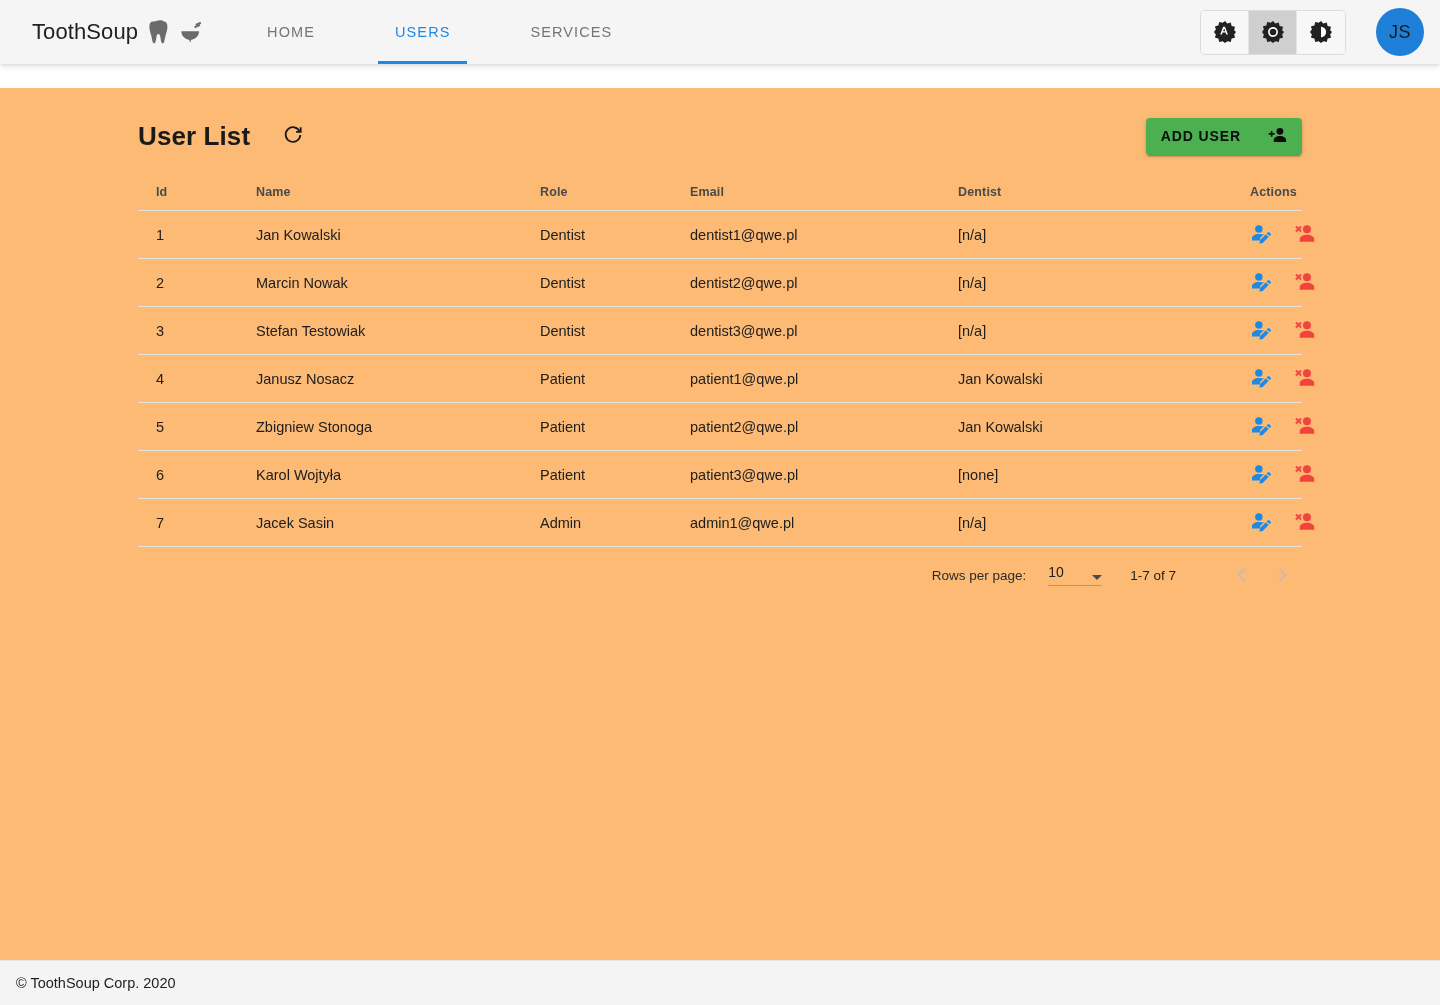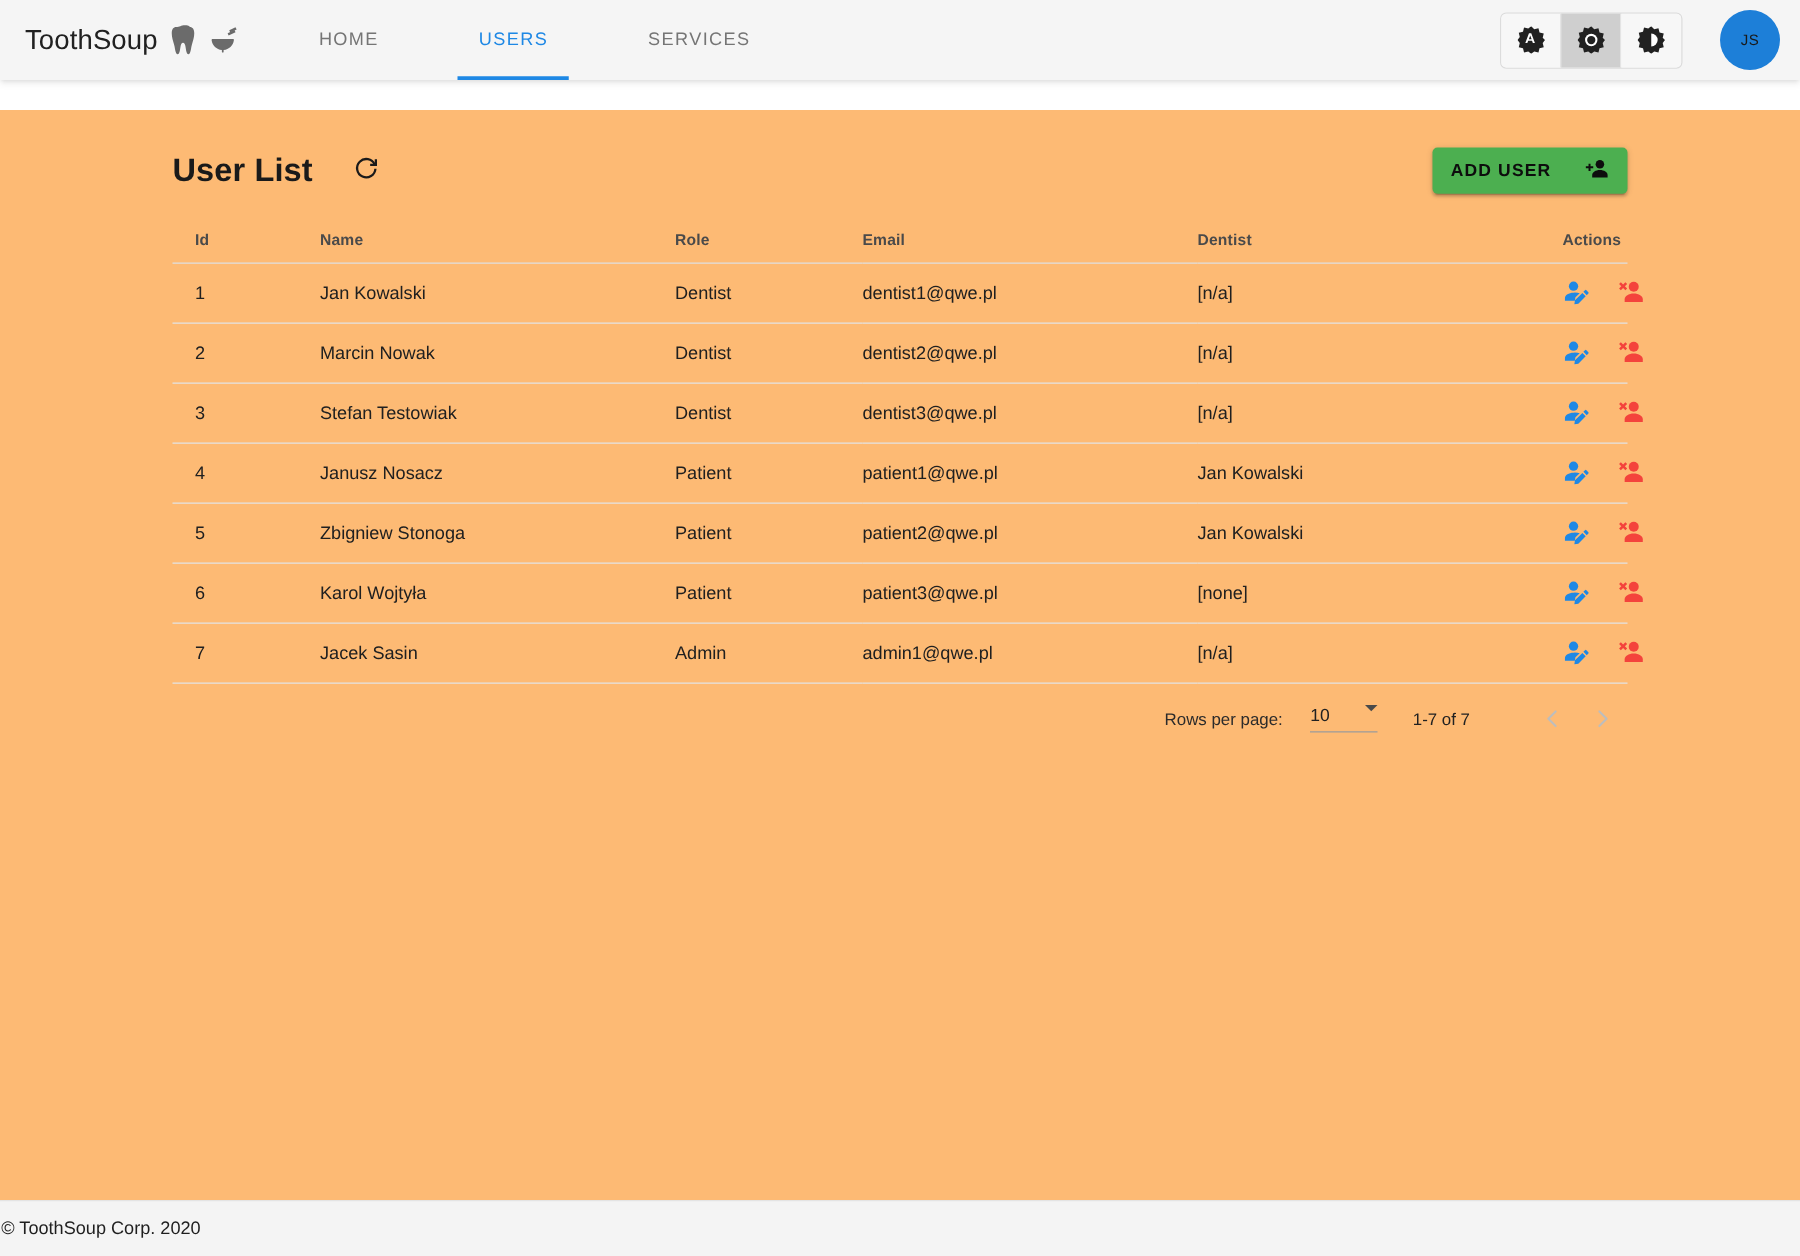--- a/index.html
+++ b/index.html
@@ -11,21 +11,21 @@
     color: #212121;
     overflow: hidden;
   }
   #app { position: relative; width: 1440px; height: 1005px; display: flex; flex-direction: column; }
 
   
   .appbar {
     height: 64px; min-height: 64px;
     background: #f5f5f5;
     display: flex; align-items: center;
-    padding: 0 16px 0 20px;
+    padding: 0 16px 0 32px;
     box-shadow: 0 2px 4px -1px rgba(0,0,0,.12), 0 4px 5px 0 rgba(0,0,0,.05);
     position: relative; z-index: 5;
   }
   .brand { display: flex; align-items: center; gap: 10px; }
   .brand-name {
     font-size: 22px; font-weight: 400; color: #212121; letter-spacing: .1px;
     white-space: nowrap;
   }
   .brand-icons { display: flex; align-items: center; gap: 6px; color: #6b6b6b; }
   .brand-icons svg { display: block; }
@@ -59,21 +59,21 @@
     border-right: 1px solid #e4e4e4; color: #212121;
   }
   .theme-btn:last-child { border-right: none; }
   .theme-btn.selected { background: #cfcfcf; }
   .theme-btn svg { display:block; }
 
   .avatar {
     width: 48px; height: 48px; border-radius: 50%;
     background: #1d7fd8; color: #1a1a1a;
     display: flex; align-items: center; justify-content: center;
-    font-size: 12px; font-weight: 400; letter-spacing: .4px;
+    font-size: 18px; font-weight: 400; letter-spacing: .4px;
     margin-left: 30px; cursor: pointer;
   }
 
   
   .main { flex: 1 1 auto; background: #fdba74; position: relative; margin-top: 24px; }
   .content { width: 1164px; margin: 0 auto; padding-top: 22px; }
 
   .page-head { display: flex; align-items: center; height: 52px; }
   .page-title { font-size: 26px; font-weight: 700; color: #1a1a1a; letter-spacing: .1px; }
   .refresh-btn {
@@ -119,21 +119,21 @@
 
   
   .paginator {
     display: flex; align-items: center; justify-content: flex-end;
     height: 56px; padding-right: 0px; gap: 0;
   }
   .pg-label { font-size: 13.5px; color: #2b2b2b; }
   .pg-select {
     margin-left: 22px; margin-right: 28px;
     position: relative; width: 54px;
-    display: flex; align-items: flex-start; gap: 10px;
+    display: flex; align-items: flex-end; gap: 10px;
     border-bottom: 1px solid #9b9b9b; padding-bottom: 5px; cursor: pointer;
   }
   .pg-select-value { font-size: 14px; color: #212121; }
   .caret {
     width: 0; height: 0; border-left: 5px solid transparent; border-right: 5px solid transparent;
     border-top: 5px solid #4a4a4a; margin-left: auto;
   }
   .pg-range { font-size: 13.5px; color: #212121; margin-right: 46px; }
   .pg-arrow {
     width: 40px; height: 40px; border: none; background: transparent;
@@ -141,21 +141,21 @@
     color: #bdbdbd; border-radius: 50%;
   }
   .pg-arrow svg { display: block; }
 
   
   .footer {
     height: 45px; min-height: 45px;
     background: #f4f4f4;
     border-top: 1px solid #e4e4e4;
     display: flex; align-items: center;
-    padding-left: 1px;
+    padding-left: 16px;
     font-size: 14.5px; color: #1f1f1f;
   }
 </style>
 </head>
 <body>
 
 <div id="app">
 
   <div class="appbar">
     <div class="brand">

